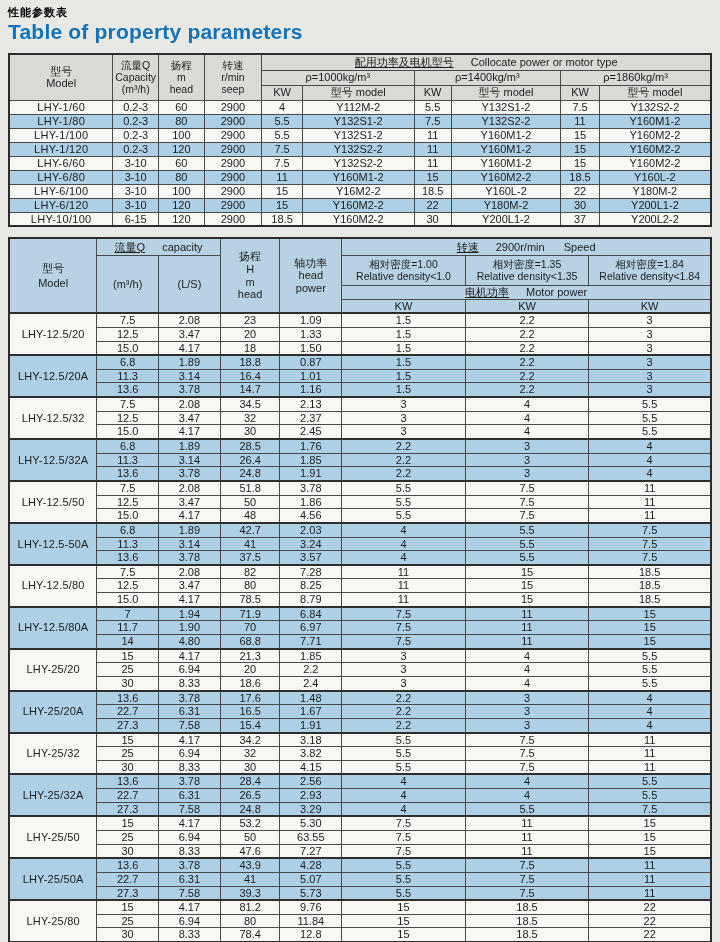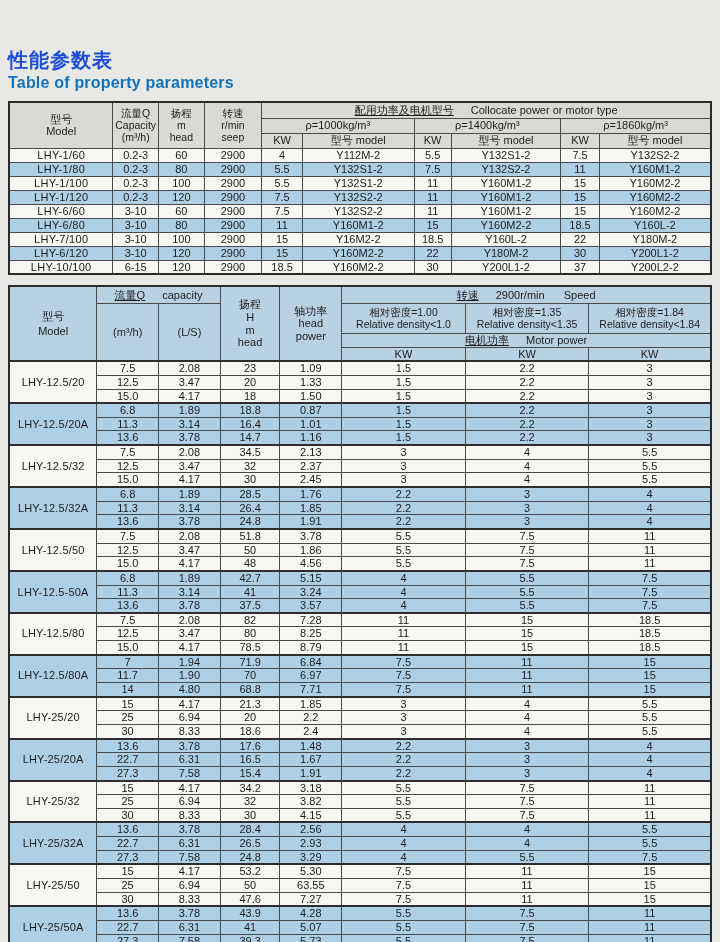--- a/index.html
+++ b/index.html
@@ -4,22 +4,22 @@
 <style>
   * { box-sizing: border-box; margin: 0; padding: 0; }
   html, body { width: 720px; height: 942px; }
   body {
     background: #e8e9e5;
     font-family: "Liberation Sans", sans-serif;
     color: #1c1c1c;
   }
   .page { width: 720px; height: 942px; padding: 5px 8px 0 8px; overflow: hidden; }
 
-  .title-zh { color: #1d4ed8; font-size: 20px; font-weight: bold; letter-spacing: 1px; margin-top: 42px; }
-  .title-en { color: #1172ba; font-size: 16px; font-weight: bold; margin: 0 0 9px 0; letter-spacing: 0.2px; }
+  .title-zh { color: #000000; font-size: 11px; font-weight: bold; letter-spacing: 1px; }
+  .title-en { color: #1172ba; font-size: 21px; font-weight: bold; margin: 0 0 9px 0; letter-spacing: 0.2px; }
 
   table { width: 100%; border-collapse: collapse; table-layout: fixed; }
   th, td {
     border: 1px solid #4a4a4a;
     text-align: center; vertical-align: middle;
     font-weight: normal; padding: 0 1px; overflow: hidden;
     font-size: 11px; line-height: 1.15;
   }
   table.t1, table.t2 { border: 2px solid #2b2b2b; }
 
@@ -177,21 +177,21 @@
           <td>80</td>
           <td>2900</td>
           <td>11</td>
           <td>Y160M1-2</td>
           <td>15</td>
           <td>Y160M2-2</td>
           <td>18.5</td>
           <td>Y160L-2</td>
         </tr>
         <tr>
-          <td class="mdl">LHY-7/100</td>
+          <td class="mdl">LHY-6/100</td>
           <td>3-10</td>
           <td>100</td>
           <td>2900</td>
           <td>15</td>
           <td>Y16M2-2</td>
           <td>18.5</td>
           <td>Y160L-2</td>
           <td>22</td>
           <td>Y180M-2</td>
         </tr>
@@ -429,21 +429,21 @@
           <td>4.56</td>
           <td>5.5</td>
           <td>7.5</td>
           <td>11</td>
         </tr>
         <tr class="stripe gstart">
           <td rowspan="3" class="mdl">LHY-12.5-50A</td>
           <td>6.8</td>
           <td>1.89</td>
           <td>42.7</td>
-          <td>5.15</td>
+          <td>2.03</td>
           <td>4</td>
           <td>5.5</td>
           <td>7.5</td>
         </tr>
         <tr class="stripe">
           <td>11.3</td>
           <td>3.14</td>
           <td>41</td>
           <td>3.24</td>
           <td>4</td>

